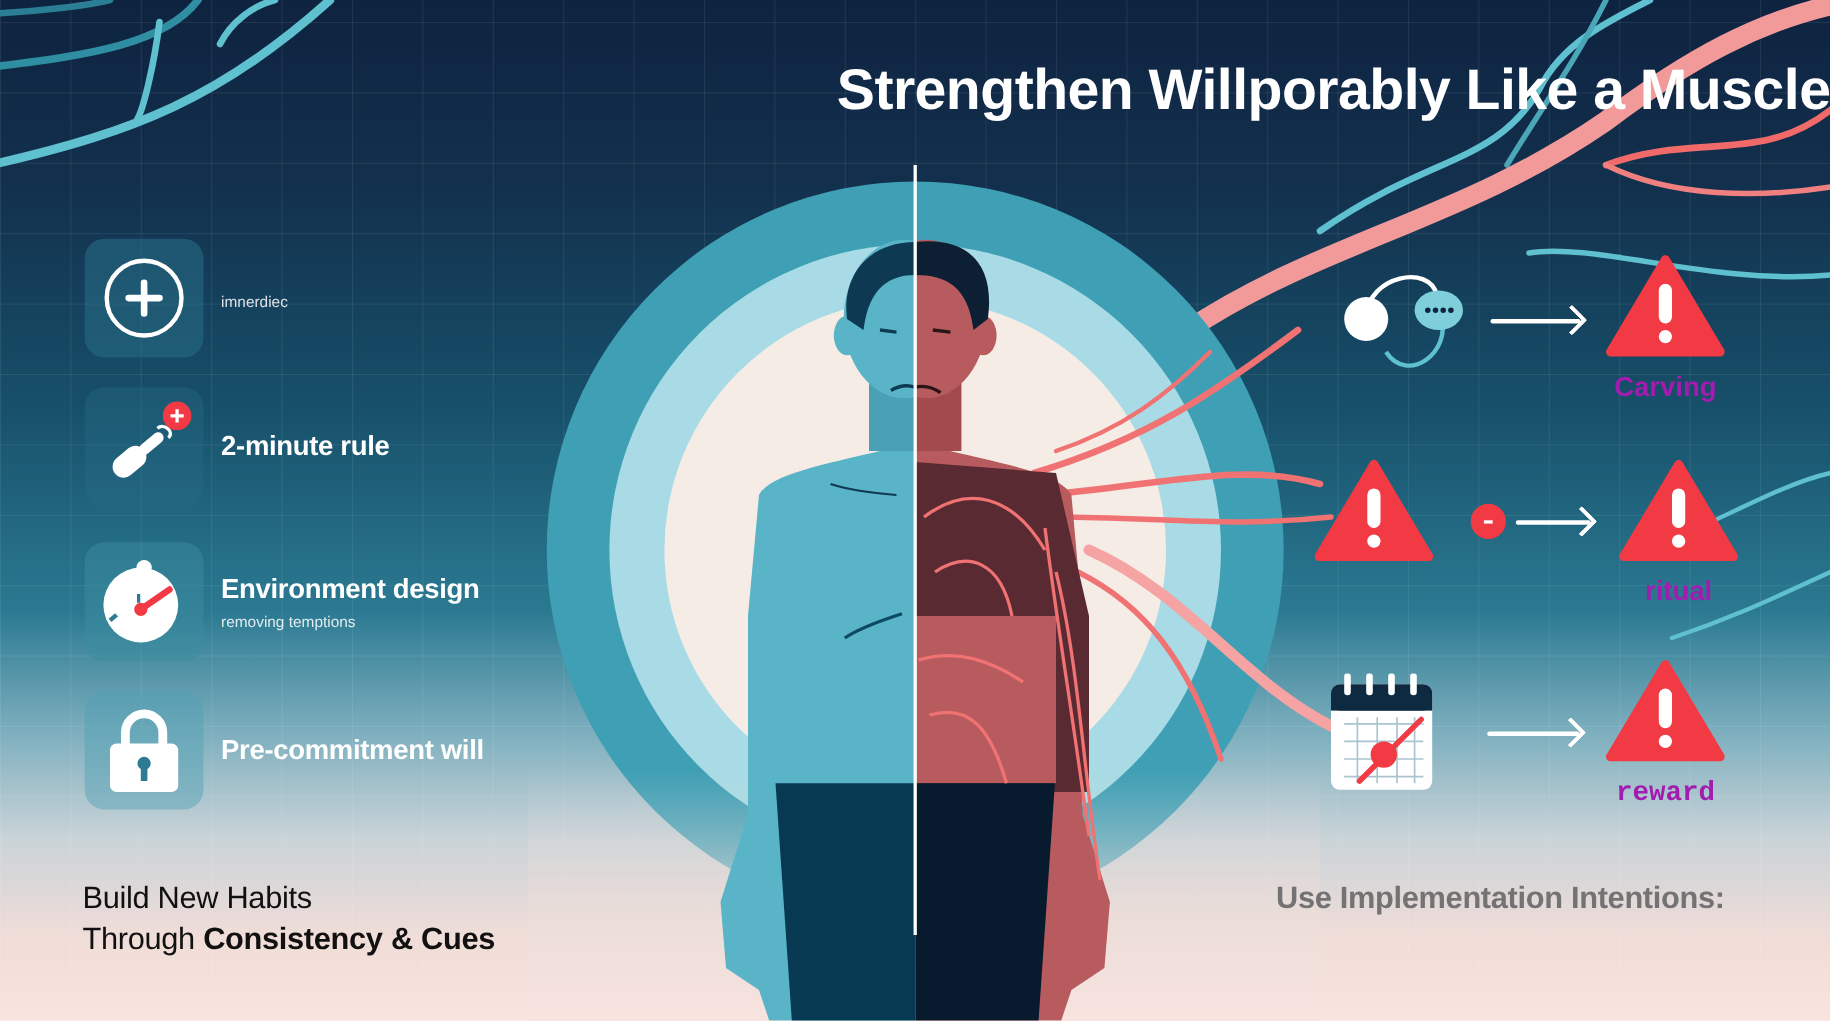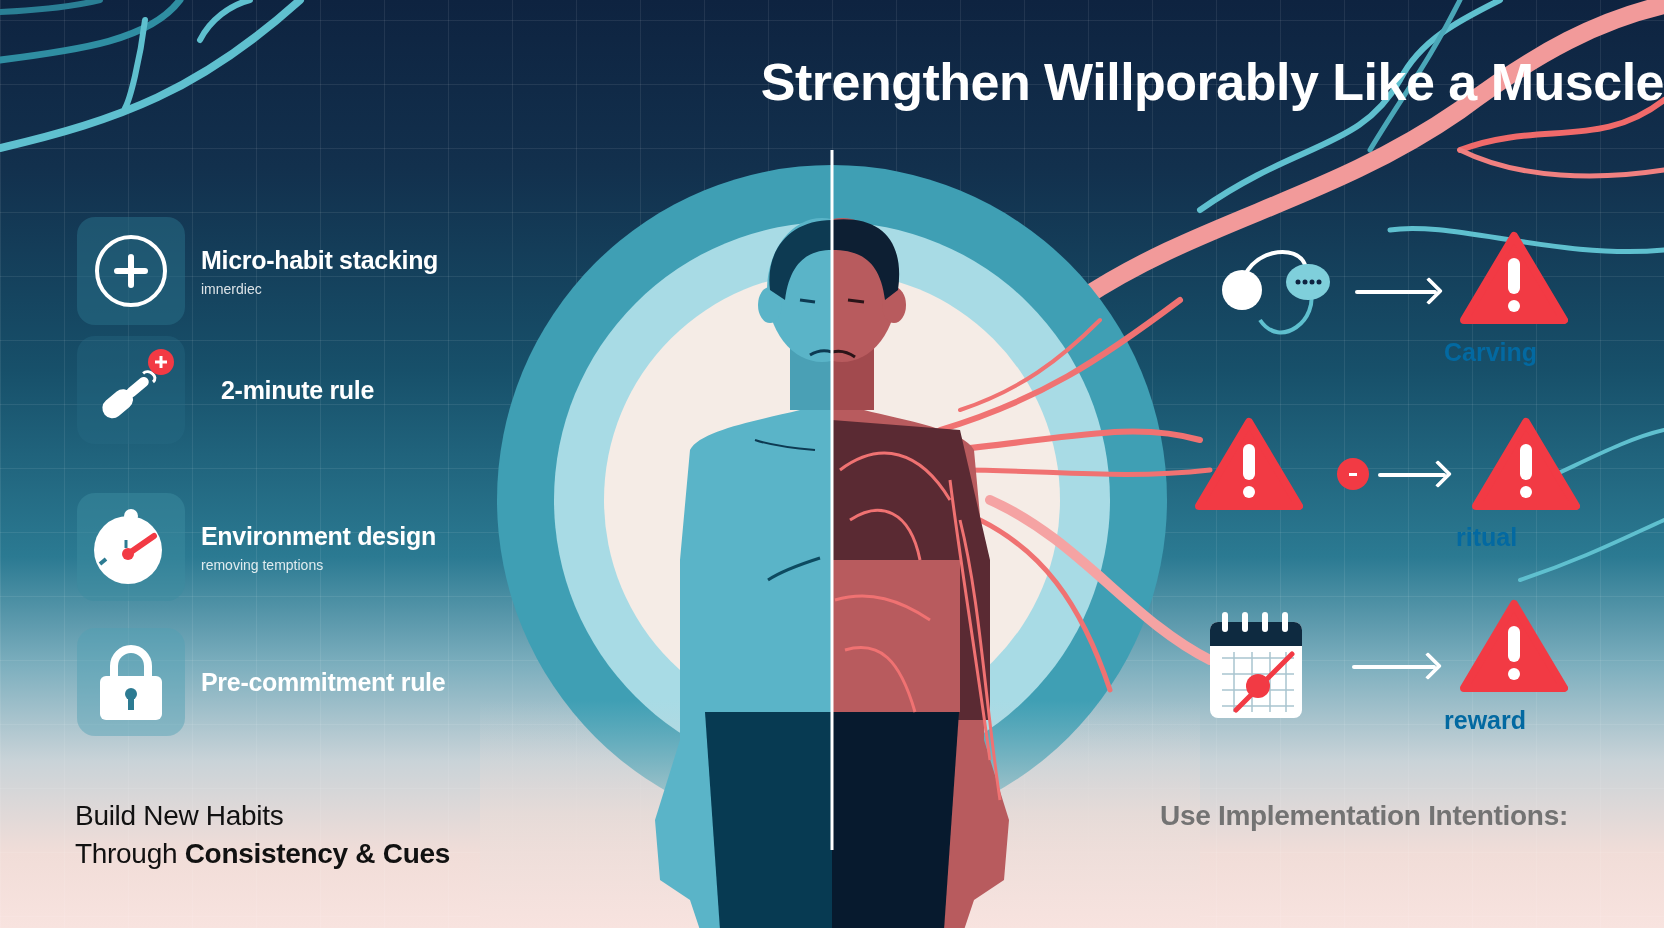--- a/index.html
+++ b/index.html
@@ -36,21 +36,21 @@
   .bottom-left {
     position: absolute; left: 75px; top: 797px; color: #111; font-size: 28px; line-height: 38px;
     letter-spacing: -0.3px;
   }
   .bottom-right {
     position: absolute; left: 1160px; top: 797px; color: #737373; font-size: 28px; line-height: 38px;
     letter-spacing: -0.3px;
   }
   b { font-weight: 700; }
   .outcome-label {
-    position: absolute; color: #0369a1; font-weight: 700; font-size: 25px; text-align: left; width: 140px;
+    position: absolute; color: #a21caf; font-weight: 700; font-size: 25px; text-align: center; width: 140px;
   }
   .arrow {
     position: absolute; height: 4px; background: #fff; border-radius: 2px;
   }
   .arrow::after {
     content: ""; position: absolute; right: -2px; top: -9px; width: 16px; height: 16px;
     border-top: 4px solid #fff; border-right: 4px solid #fff; transform: rotate(45deg);
     border-radius: 2px;
   }
   .warn { position: absolute; }
@@ -151,26 +151,25 @@
 <div class="title">Strengthen Willporably Like a Muscle</div>
 
 <div class="feature" style="top:217px;">
   <div class="icon-tile">
     <svg width="80" height="80" viewBox="0 0 80 80">
       <circle cx="40" cy="40" r="34" fill="none" stroke="#fff" stroke-width="4"></circle>
       <path d="M40 26 V54 M26 40 H54" stroke="#fff" stroke-width="6" stroke-linecap="round"></path>
     </svg>
   </div>
   <div class="text">
-    <div class="label">Micro-habit stacking</div>
     <div class="sub">imnerdiec</div>
   </div>
 </div>
 
-<div class="feature" style="top:336px;gap:20px;">
+<div class="feature" style="top:352px;">
   <div class="icon-tile" style="background:rgba(40,110,135,0.35);">
     <svg width="100" height="100" viewBox="0 0 100 100">
       <g transform="rotate(-40 50 50)">
         <rect x="14" y="42" width="34" height="20" rx="10" fill="#fff"></rect>
         <rect x="44" y="47" width="26" height="10" rx="5" fill="#fff"></rect>
         <path d="M70 45 C78 45, 80 58, 72 58" stroke="#fff" stroke-width="3" fill="none"></path>
       </g>
       <circle cx="80" cy="22" r="13" fill="#f23a44"></circle>
       <path d="M80 16 V28 M74 22 H86" stroke="#fff" stroke-width="3"></path>
     </svg>
@@ -200,21 +199,21 @@
 <div class="feature" style="top:628px;">
   <div class="icon-tile" style="background:rgba(80,160,180,0.45);">
     <svg width="70" height="80" viewBox="0 0 70 80">
       <path d="M18 36 V24 a17 17 0 0 1 34 0 V36" stroke="#fff" stroke-width="8" fill="none"></path>
       <rect x="4" y="34" width="62" height="44" rx="6" fill="#fff"></rect>
       <circle cx="35" cy="52" r="6" fill="#2d7b92"></circle>
       <rect x="32" y="54" width="6" height="14" fill="#2d7b92"></rect>
     </svg>
   </div>
   <div class="text">
-    <div class="label">Pre-commitment rule</div>
+    <div class="label">Pre-commitment will</div>
   </div>
 </div>
 
 <div style="position:absolute; left:1220px; top:240px;">
   <svg width="120" height="110" viewBox="0 0 120 110">
     <path d="M22 48 C24 10, 80 0, 86 28" stroke="#fff" stroke-width="4" fill="none"></path>
     <path d="M90 48 C100 80, 60 110, 40 80" stroke="#5fc0cf" stroke-width="4" fill="none"></path>
     <circle cx="22" cy="50" r="20" fill="#fff"></circle>
     <ellipse cx="88" cy="42" rx="22" ry="18" fill="#7fcfdb"></ellipse>
     <g fill="#0e2340">
@@ -271,21 +270,21 @@
   </g>
   <path d="M28 98 L84 42" stroke="#f23a44" stroke-width="5" stroke-linecap="round"></path>
   <circle cx="50" cy="74" r="12" fill="#f23a44"></circle>
 </svg>
 <div class="arrow" style="left:1352px; top:665px; width:84px;"></div>
 <svg class="warn" style="left:1460px; top:598px;" width="108" height="96" viewBox="0 0 108 96">
   <path d="M54 6 L104 90 L4 90 Z" fill="#f23a44" stroke="#f23a44" stroke-width="8" stroke-linejoin="round"></path>
   <rect x="48" y="28" width="12" height="36" rx="6" fill="#fff"></rect>
   <circle cx="54" cy="76" r="6" fill="#fff"></circle>
 </svg>
-<div class="outcome-label" style="left:1444px; top:706px;">reward</div>
+<div class="outcome-label" style="left:1444px; top:706px;font-family:Liberation Mono, monospace;">reward</div>
 
 <div class="bottom-left" style="top:797px;">
   <div style="font-weight:400;">Build New Habits</div>
   <div><span>Through </span><b>Consistency &amp; Cues</b></div>
 </div>
 
 <div class="bottom-right">
   <div style="font-weight:700;">Use Implementation Intentions:</div>
 </div>
 

